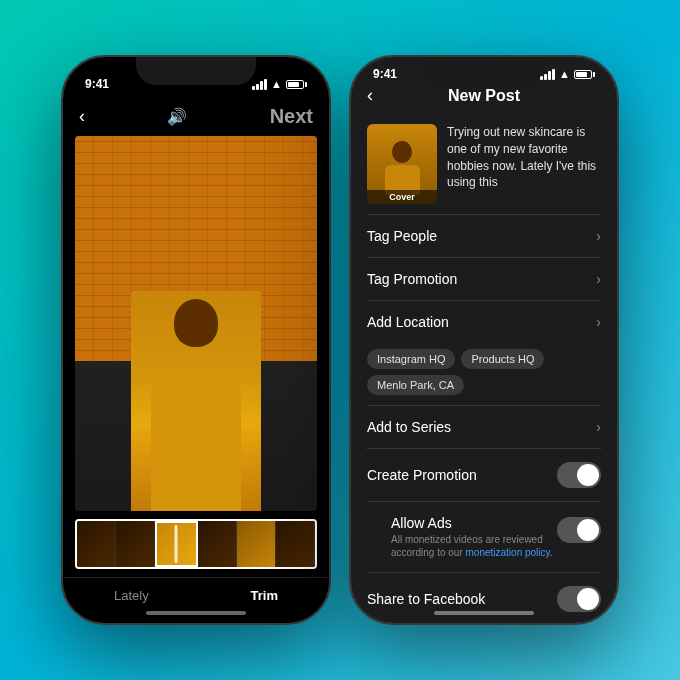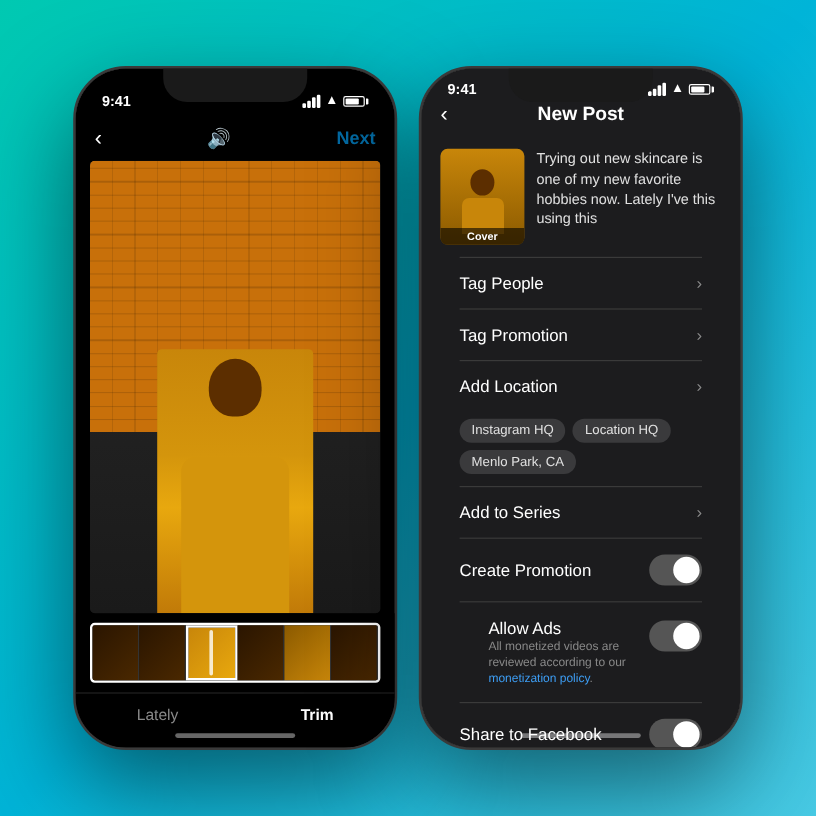--- a/index.html
+++ b/index.html
@@ -105,22 +105,22 @@
       font-size: 18px;
       color: #fff;
     }
 
     .phone1-nav .sound-icon {
       font-size: 16px;
       color: #fff;
     }
 
     .phone1-nav .next-btn {
-      color: #0369a1;
-      font-size: 15px;
+      color: #a3a3a3;
+      font-size: 20px;
       font-weight: 600;
     }
 
     .video-area {
       flex: 1;
       background: #111;
       position: relative;
       display: flex;
       align-items: center;
       justify-content: center;
@@ -356,21 +356,21 @@
     .post-caption {
       flex: 1;
       font-size: 12px;
       color: #e0e0e0;
       line-height: 1.4;
     }
 
     
     .menu-section {
       flex: 1;
-      padding: 0 16px;
+      padding: 0 0;
     }
 
     .menu-divider {
       height: 1px;
       background: #3a3a3a;
       margin: 0 16px;
     }
 
     .menu-item {
       display: flex;
@@ -601,21 +601,21 @@
           </div>
           <div class="menu-divider"></div>
 
           <div class="menu-item">
             <span class="menu-item-text">Add Location</span>
             <span class="menu-chevron">›</span>
           </div>
 
           <div class="location-tags">
             <span class="location-tag">Instagram HQ</span>
-            <span class="location-tag">Location HQ</span>
+            <span class="location-tag">Products HQ</span>
             <span class="location-tag">Menlo Park, CA</span>
           </div>
 
           <div class="menu-divider"></div>
 
           <div class="menu-item">
             <span class="menu-item-text">Add to Series</span>
             <span class="menu-chevron">›</span>
           </div>
           <div class="menu-divider"></div>

